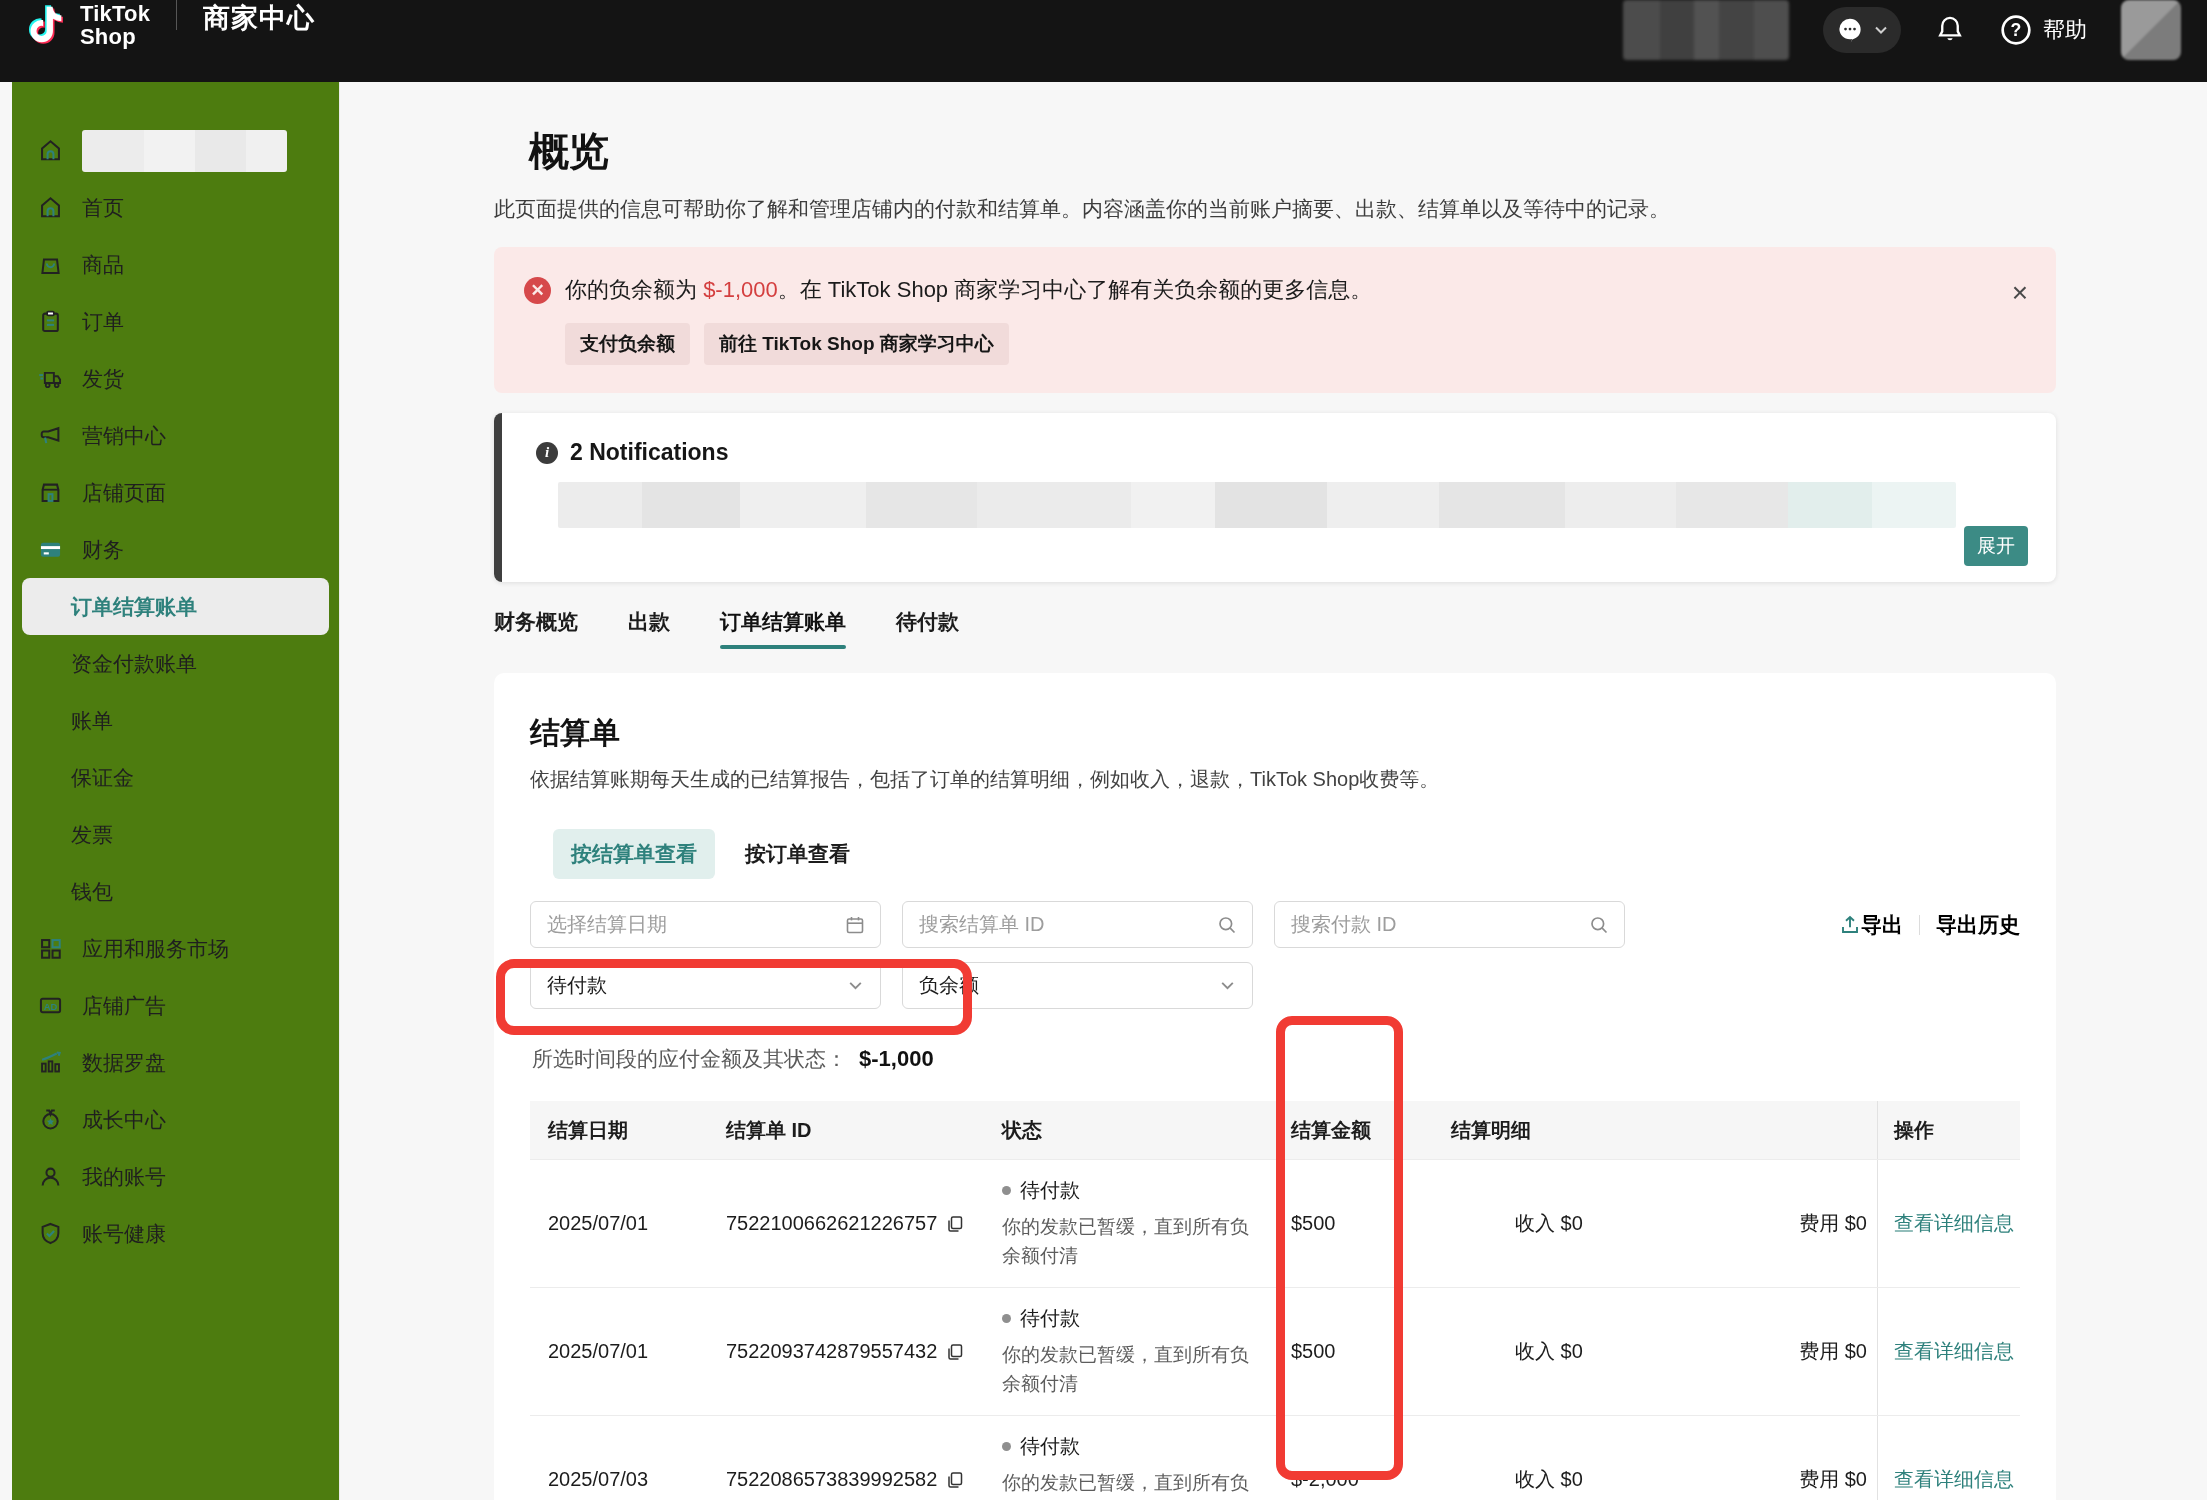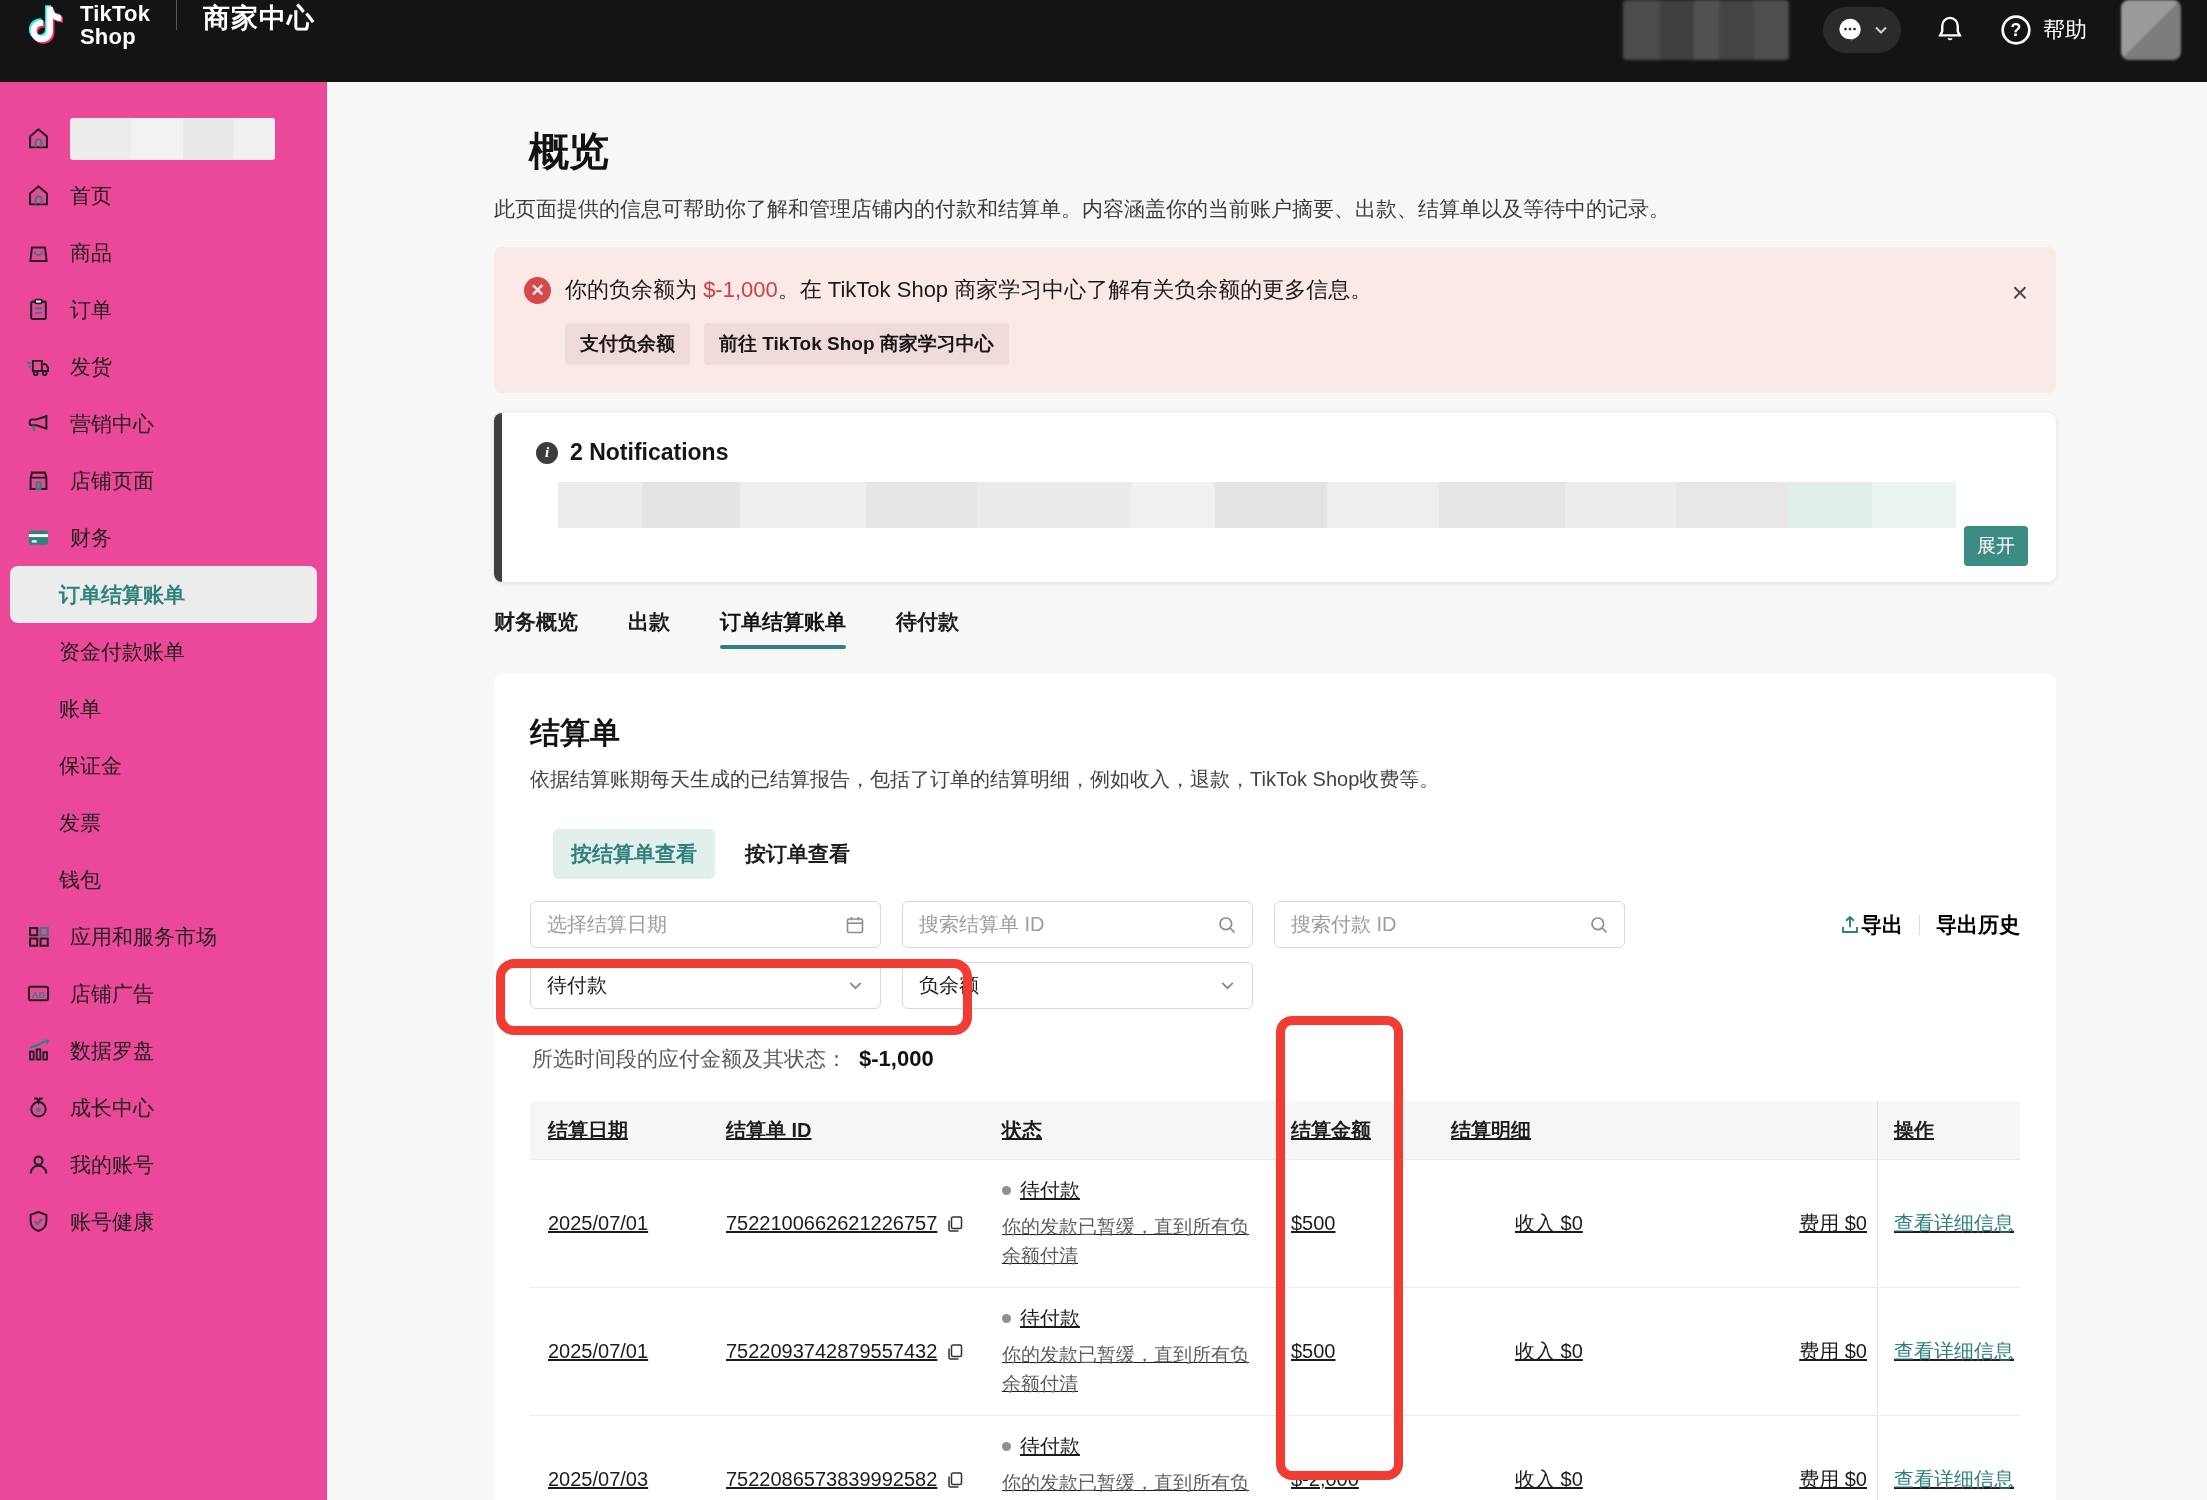--- a/index.html
+++ b/index.html
@@ -35,22 +35,22 @@
   .icon-btn { display: flex; align-items: center; gap: 10px; color: #fff; cursor: pointer; }
   .help-label { color: #fff; font-size: 22px; }
   .avatar {
     width: 60px; height: 60px; border-radius: 8px;
     background: linear-gradient(135deg,#9a9a9a 0 50%,#7c7c7c 50% 100%);
     filter: blur(1px);
   }
 
   
   .sidebar {
-    position: absolute; top: 82px; left: 0; bottom: 0; width: 328px;
-    background: #ec4899; border-right: 1px solid #ebebeb; padding-top: 28px; z-index: 10;
+    position: absolute; top: 82px; left: 12px; bottom: 0; width: 328px;
+    background: #4d7c0f; border-right: 1px solid #ebebeb; padding-top: 40px; z-index: 10;
   }
   .side-item {
     height: 57px; display: flex; align-items: center; gap: 18px;
     padding-left: 25px; font-size: 21px; color: #1f1f1f; cursor: pointer;
   }
   .side-item .sicon { width: 27px; height: 27px; flex: 0 0 27px; display: flex; align-items: center; justify-content: center; }
   .side-child {
     height: 57px; display: flex; align-items: center;
     margin: 0 10px; padding-left: 49px; font-size: 21px; color: #1f1f1f;
     border-radius: 8px; cursor: pointer;
@@ -165,21 +165,21 @@
   
   .table { margin-top: 28px; }
   .trow {
     display: grid;
     grid-template-columns: 178px 276px 289px 160px 1fr 143px;
     align-items: center;
   }
   .trow.head { background: #f6f6f6; height: 58px; font-weight: 700; font-size: 20px; }
   .trow.body { min-height: 128px; border-top: 1px solid #ececec; font-size: 20px; }
   .trow.body:first-of-type { border-top: none; }
-  .tcell { padding-left: 18px; text-decoration: underline; }
+  .tcell { padding-left: 18px; }
   .tcell.op { border-left: 1px solid #e2e2e2; height: 100%; display: flex; align-items: center; padding-left: 16px; }
   .id-cell { display: flex; align-items: center; gap: 8px; }
   .status-line { display: flex; align-items: center; gap: 9px; }
   .status-dot { width: 9px; height: 9px; border-radius: 50%; background: #8f8f8f; }
   .status-note { margin-top: 8px; font-size: 19px; color: #5d5d5d; max-width: 252px; line-height: 1.55; }
   .detail-cell { display: flex; justify-content: space-between; padding-left: 82px; padding-right: 10px; }
   .action-link { color: #2e817c; font-size: 20px; cursor: pointer; }
   .copy-btn { cursor: pointer; display: inline-flex; }
 
   

